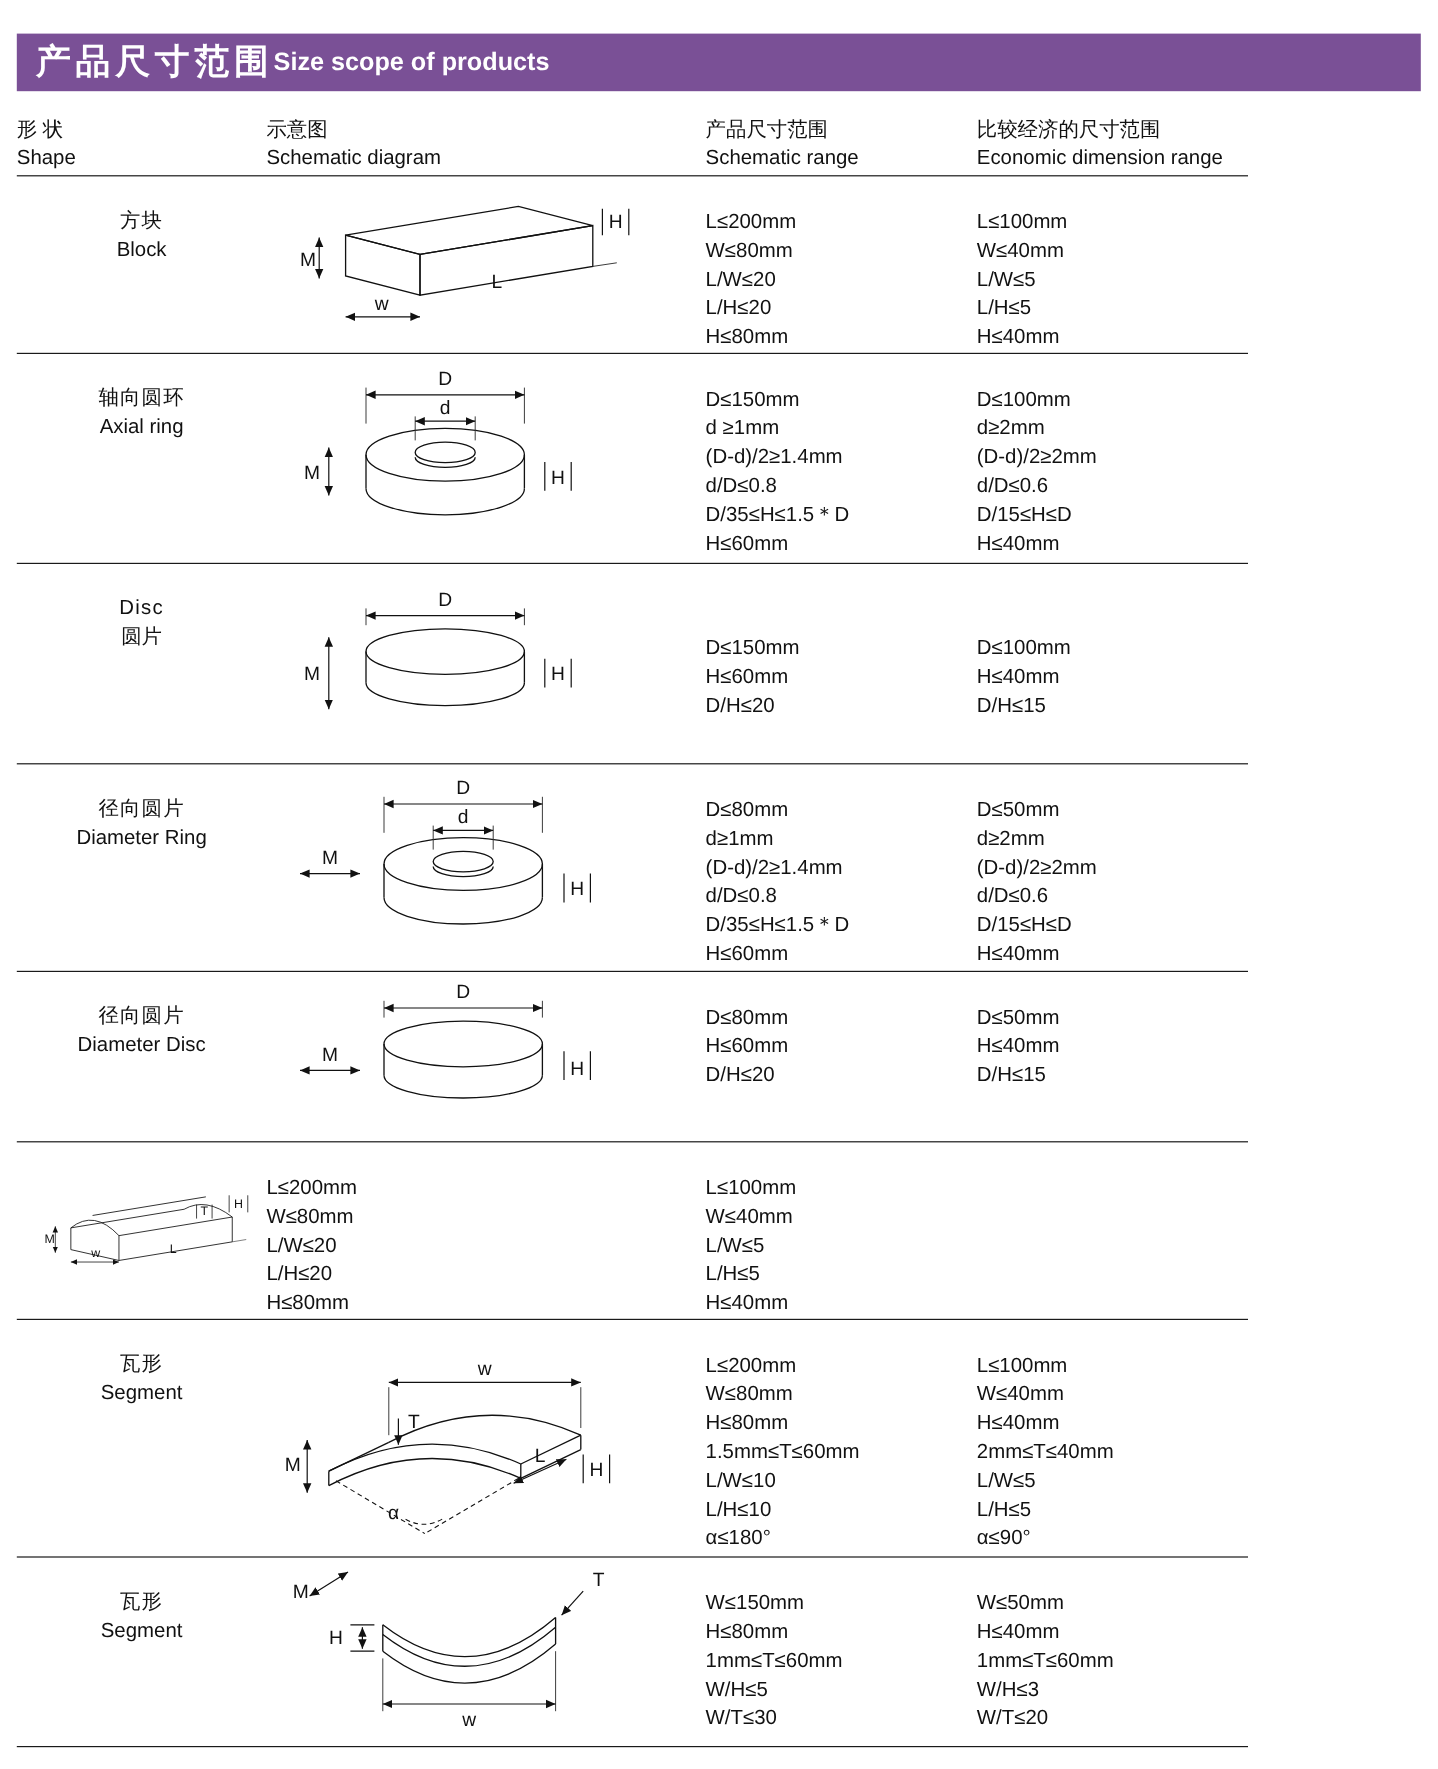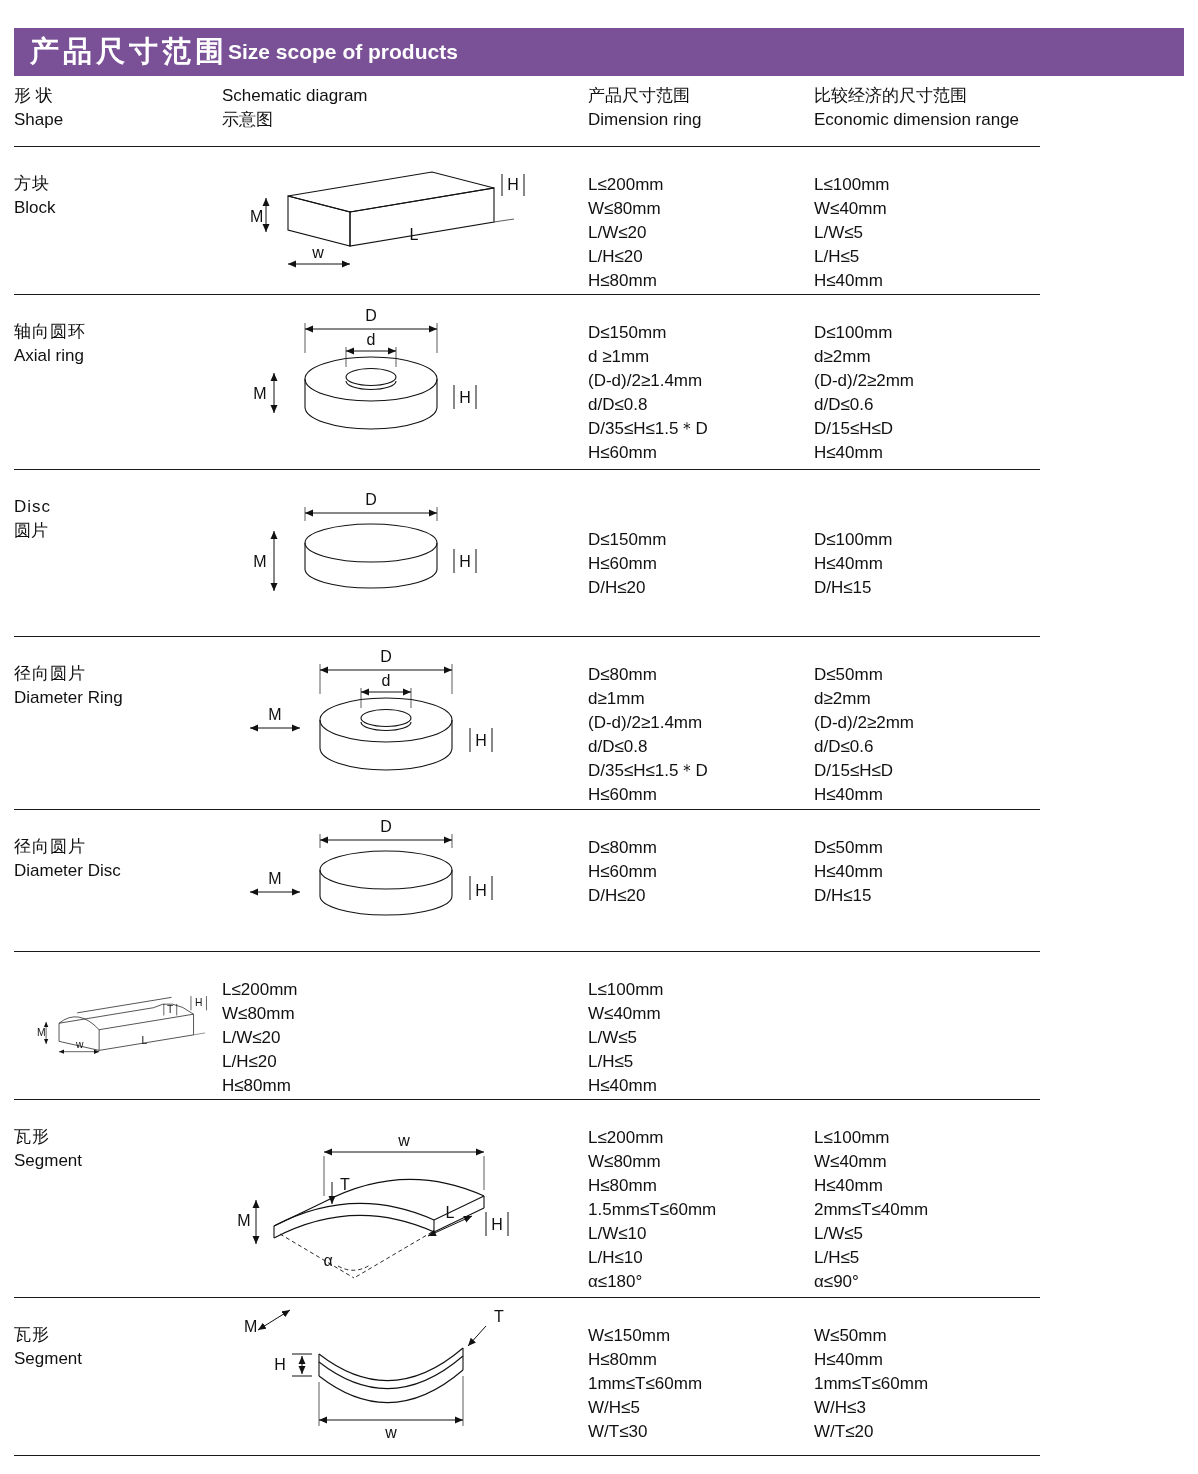--- a/index.html
+++ b/index.html
@@ -16,23 +16,23 @@
   }
   .title-zh{font-size:29px;font-weight:bold;letter-spacing:4px;}
   .title-en{font-size:21px;font-weight:bold;}
   
   .table{width:1026px;margin-left:14px;}
   .row{
     display:grid;grid-template-columns:208px 366px 226px 1fr;
     border-bottom:1px solid #1a1a1a;box-sizing:border-box;
   }
   .thead{min-height:71px;border-bottom:1px solid #1a1a1a;}
-  .thead .cell{padding-top:8px;font-size:17px;line-height:24px;}
+  .thead .cell{padding-top:20px;font-size:17px;line-height:24px;}
   .cell{box-sizing:border-box;}
-  .cell.shape{padding-top:26px;font-size:17px;line-height:22px;}
+  .cell.shape{padding-top:26px;font-size:17px;line-height:22px;text-align:center;}
   .cell.shape .zh{letter-spacing:1px;}
   .cell.shape .en{margin-top:2px;}
   .cell.dims,.cell.econ{
     padding-top:26px;font-size:17px;line-height:24px;white-space:pre-line;
   }
   .cell.diagram{
     display:flex;align-items:center;justify-content:flex-start;padding-left:14px;
   }
   .row-offset .cell.dims,.row-offset .cell.econ{padding-top:58px;}
   .row-offset .cell.shape .en{}
@@ -67,26 +67,26 @@
   </header>
 
   <div class="table">
 
     <div class="row thead">
       <div class="cell">
         <div>形 状</div>
         <div>Shape</div>
       </div>
       <div class="cell">
+        <div>示意图</div>
         <div>Schematic diagram</div>
-        <div>示意图</div>
       </div>
       <div class="cell">
         <div>产品尺寸范围</div>
-        <div>Dimension ring</div>
+        <div>Schematic range</div>
       </div>
       <div class="cell">
         <div>比较经济的尺寸范围</div>
         <div>Economic dimension range</div>
       </div>
     </div>
 
     <div class="row" style="min-height:148px">
       <div class="cell shape">
         <div class="zh">方块</div>

